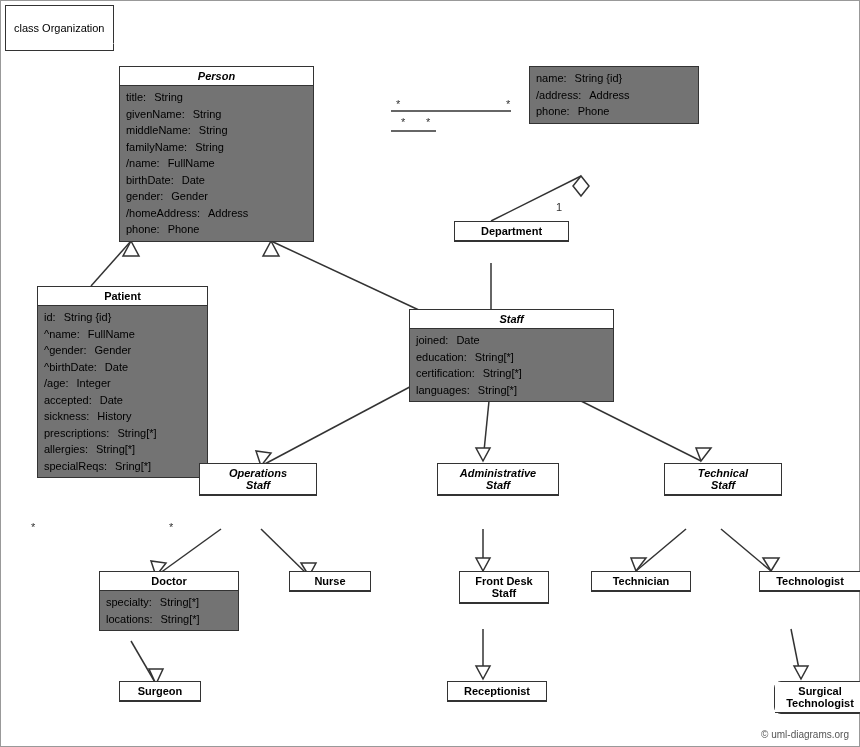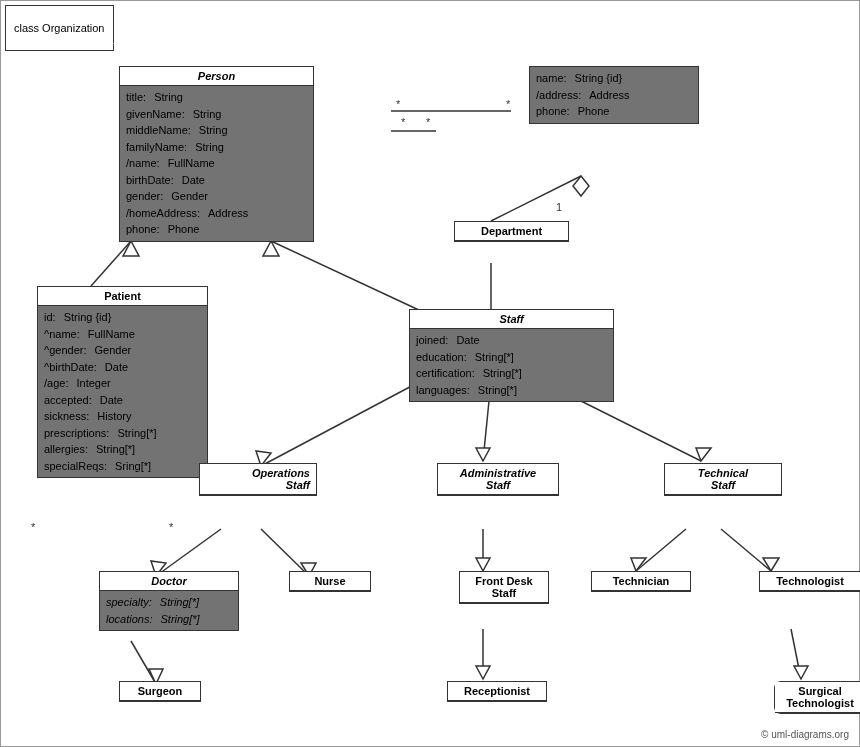--- a/index.html
+++ b/index.html
@@ -280,39 +280,39 @@
           <span class="attr-name">allergies:</span>
           <span class="attr-type">String[*]</span>
         </div>
       <div class="attr-row">
           <span class="attr-name">specialReqs:</span>
           <span class="attr-type">Sring[*]</span>
         </div>
     </div>
   </div>
 
-  <div class="class-box" style="left:180px; top:462px; width:118px;text-align:right;">
+  <div class="class-box" style="left:180px; top:462px; width:118px;">
     <div class="class-title italic">
       <em>Operations<br>Staff</em>
     </div>
   </div>
 
   <div class="class-box" style="left:418px; top:462px; width:122px;">
     <div class="class-title italic">
       <em>Administrative<br>Staff</em>
     </div>
   </div>
 
   <div class="class-box" style="left:645px; top:462px; width:118px;">
     <div class="class-title italic">
       <em>Technical<br>Staff</em>
     </div>
   </div>
 
-  <div class="class-box" style="left:80px; top:570px; width:140px;font-style:italic;">
+  <div class="class-box" style="left:80px; top:570px; width:140px;">
     <div class="class-title">Doctor</div>
     <div class="class-attrs">
       <div class="attr-row">
           <span class="attr-name">specialty:</span>
           <span class="attr-type">String[*]</span>
         </div>
       <div class="attr-row">
           <span class="attr-name">locations:</span>
           <span class="attr-type">String[*]</span>
         </div>

